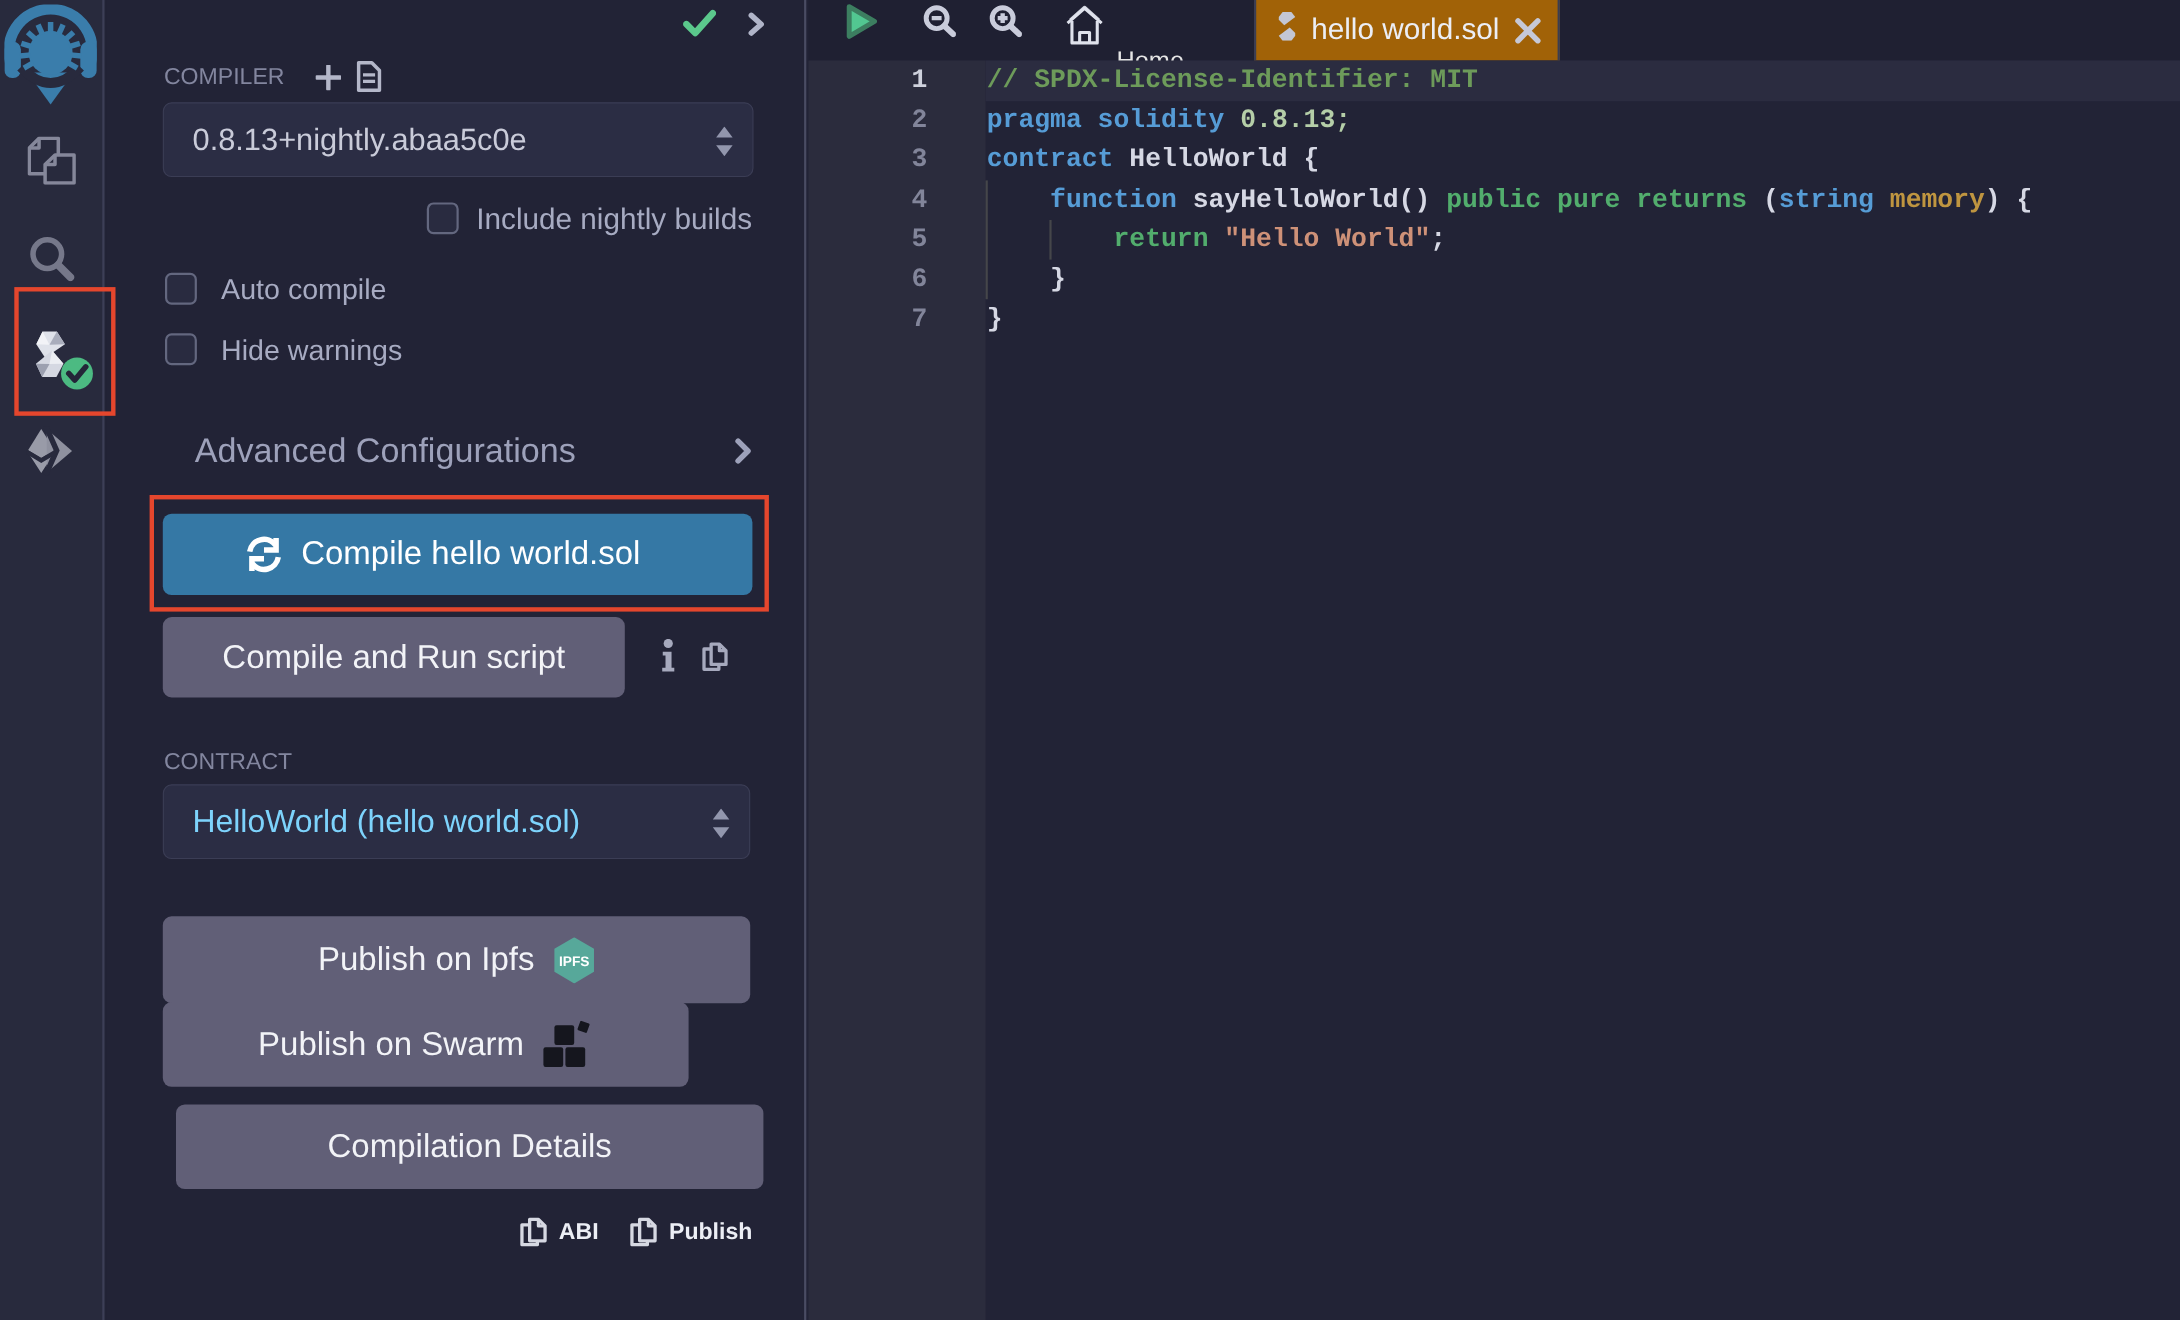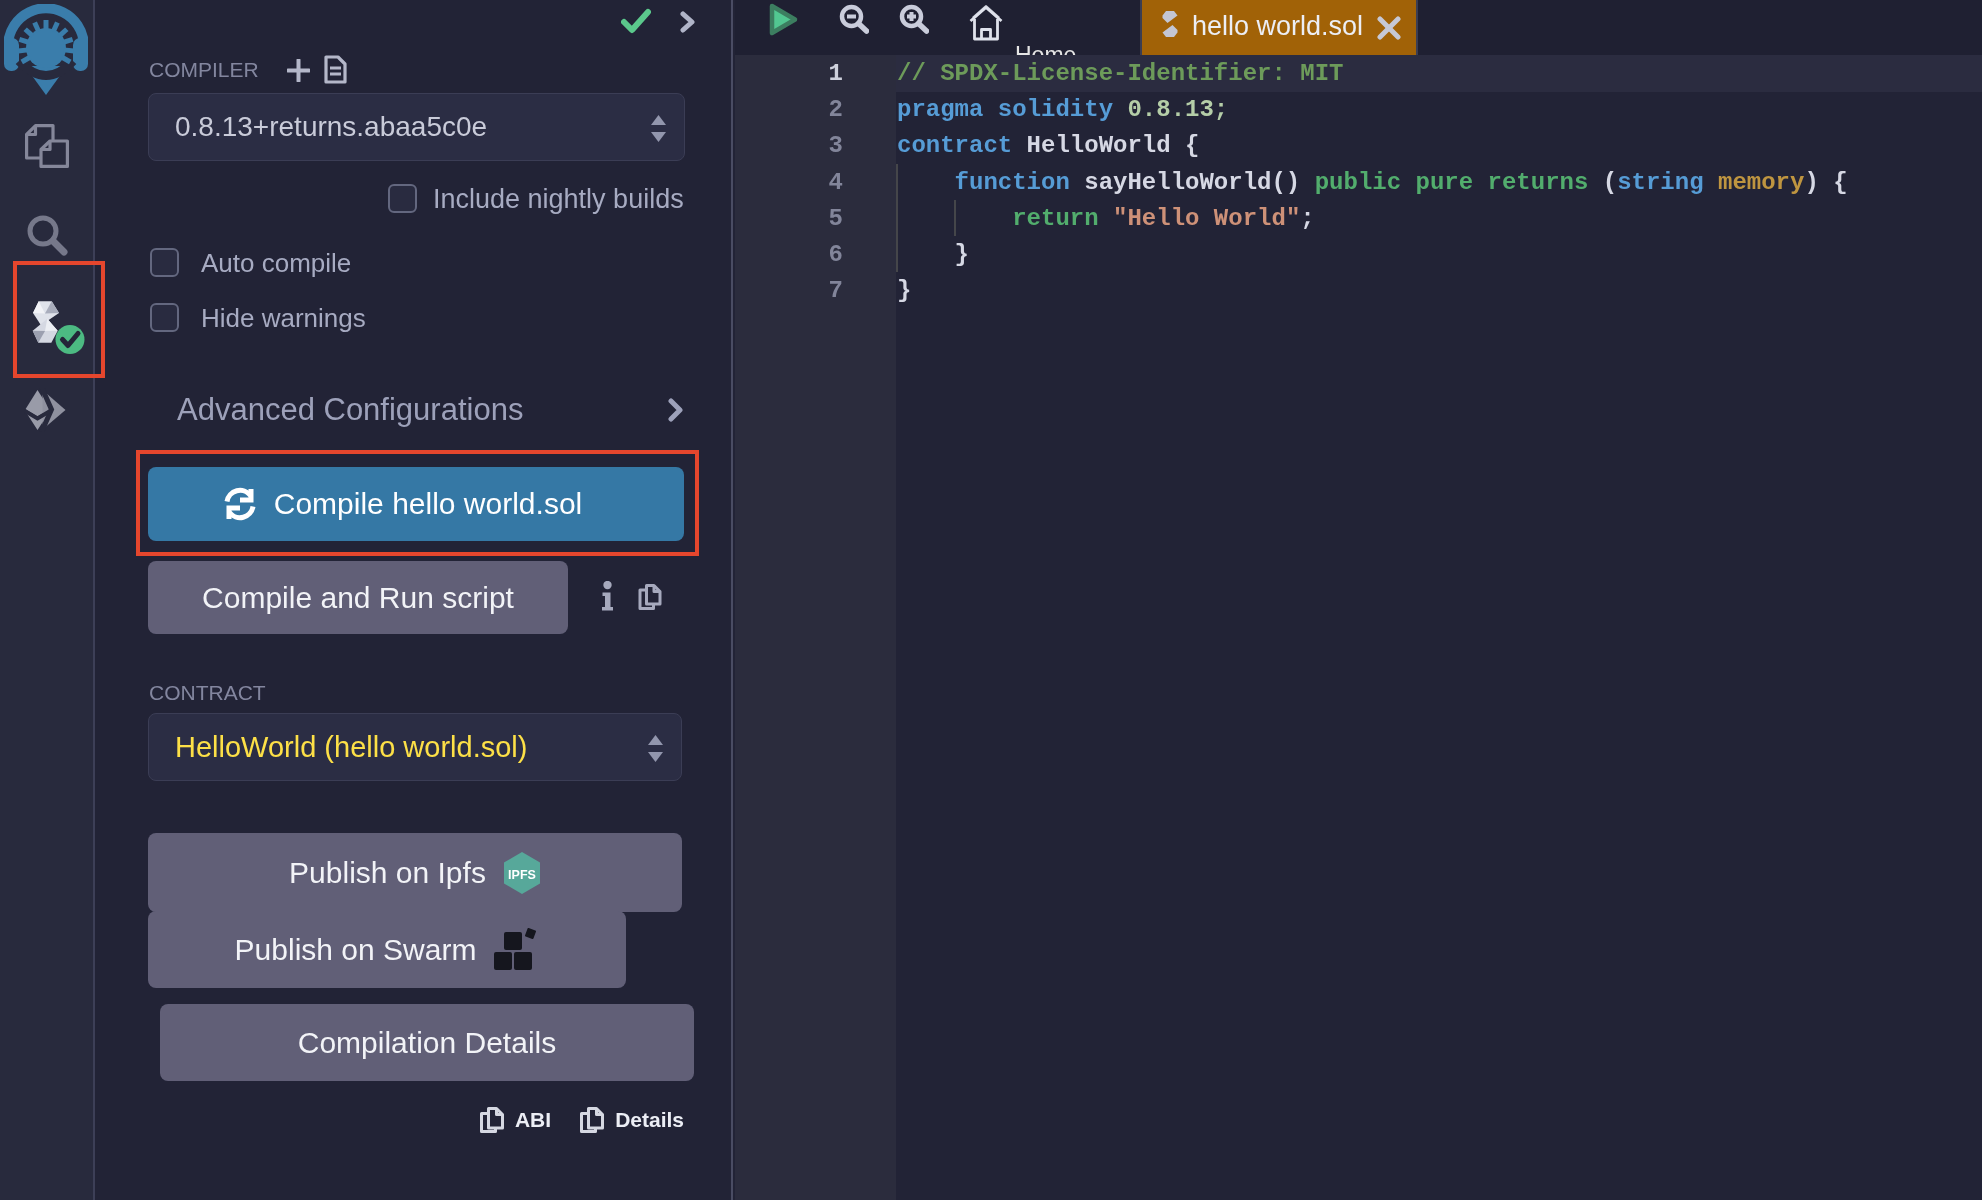--- a/index.html
+++ b/index.html
@@ -103,21 +103,21 @@
     <line x1="11.5" y1="1" x2="11.5" y2="22" stroke="#b4b7c9" stroke-width="4" stroke-linecap="round"></line>
     <line x1="1" y1="11.5" x2="22" y2="11.5" stroke="#b4b7c9" stroke-width="4" stroke-linecap="round"></line>
   </svg>
   <svg class="abs" style="left:227px;top:55px" width="23" height="29" viewBox="0 0 23 29">
     <path d="M2,2 h12 l7,7 v18 h-19 z" fill="none" stroke="#b4b7c9" stroke-width="3.2" stroke-linejoin="round"></path>
     <line x1="6" y1="13" x2="17" y2="13" stroke="#b4b7c9" stroke-width="3"></line>
     <line x1="6" y1="19" x2="17" y2="19" stroke="#b4b7c9" stroke-width="3"></line>
   </svg>
 
   <div class="select" style="left:51px;top:93px;">
-    <div class="abs" style="left:26px;top:0;line-height:66px;font-size:28px;color:#c9cbd9;">0.8.13+returns.abaa5c0e</div>
+    <div class="abs" style="left:26px;top:0;line-height:66px;font-size:28px;color:#c9cbd9;">0.8.13+nightly.abaa5c0e</div>
     <svg class="abs" style="right:17px;top:21px" width="17" height="27" viewBox="0 0 17 27">
       <polygon points="8.5,0 16,10 1,10" fill="#9296ad"></polygon>
       <polygon points="1,17 16,17 8.5,27" fill="#9296ad"></polygon>
     </svg>
   </div>
 
   <div class="chk" style="left:291px;top:184px;"></div>
   <div class="lbl" style="left:336px;top:185px;font-size:27px;">Include nightly builds</div>
 
   <div class="chk" style="left:53px;top:248px;"></div>
@@ -156,21 +156,21 @@
     <g fill="none" stroke="#a6a9bd" stroke-width="3" stroke-linejoin="round">
       <path d="M8.5,3.5 h7.5 l6,6 v12.5 h-13.5 z"></path>
       <path d="M16,3.5 v6 h6"></path>
       <path d="M8.5,8 H2 v18.5 h13.5 v-4"></path>
     </g>
   </svg>
 
   <div class="abs caps" style="left:52px;top:681px;line-height:24px;">CONTRACT</div>
 
   <div class="select" style="left:51px;top:713px;width:534px;">
-    <div class="abs" style="left:26px;top:0;line-height:66px;font-size:29px;color:#fde047;">HelloWorld (hello world.sol)</div>
+    <div class="abs" style="left:26px;top:0;line-height:66px;font-size:29px;color:#7dd3fc;">HelloWorld (hello world.sol)</div>
     <svg class="abs" style="right:17px;top:21px" width="17" height="27" viewBox="0 0 17 27">
       <polygon points="8.5,0 16,10 1,10" fill="#9296ad"></polygon>
       <polygon points="1,17 16,17 8.5,27" fill="#9296ad"></polygon>
     </svg>
   </div>
 
   <div class="graybtn" style="left:51px;top:815px;width:534px;height:79px;margin-top:18px;">
     <span>Publish on Ipfs</span>
     <svg style="margin-left:17px" width="38" height="42" viewBox="0 0 38 42">
       <polygon points="19,0 37,10.5 37,31.5 19,42 1,31.5 1,10.5" fill="#57a89a"></polygon>
@@ -199,21 +199,21 @@
       </g>
     </svg>
     <span>ABI</span>
     <svg width="26" height="30" viewBox="0 0 26 30" style="margin:0 10px 0 28px">
       <g fill="none" stroke="#d6d8e2" stroke-width="3" stroke-linejoin="round">
         <path d="M9.5,3.5 h8 l6,6 v13.5 h-14 z"></path>
         <path d="M17.5,3.5 v6 h6"></path>
         <path d="M9.5,8.5 H2.5 v18 h14 v-3.5"></path>
       </g>
     </svg>
-    <span>Details</span>
+    <span>Publish</span>
   </div>
 </div>
 
 <div class="redrect" style="left:13px;top:261px;width:92px;height:117px;"></div>
 <div class="redrect" style="left:136px;top:450px;width:563px;height:106px;"></div>
 <div id="editor">
   <div id="topbar"></div>
 
   <svg class="abs" style="left:33px;top:2px" width="32" height="35" viewBox="0 0 32 35">
     <polygon points="4,4 27,17.5 4,31" fill="#52c791" stroke="#3c7e60" stroke-width="4.5" stroke-linejoin="round"></polygon>

